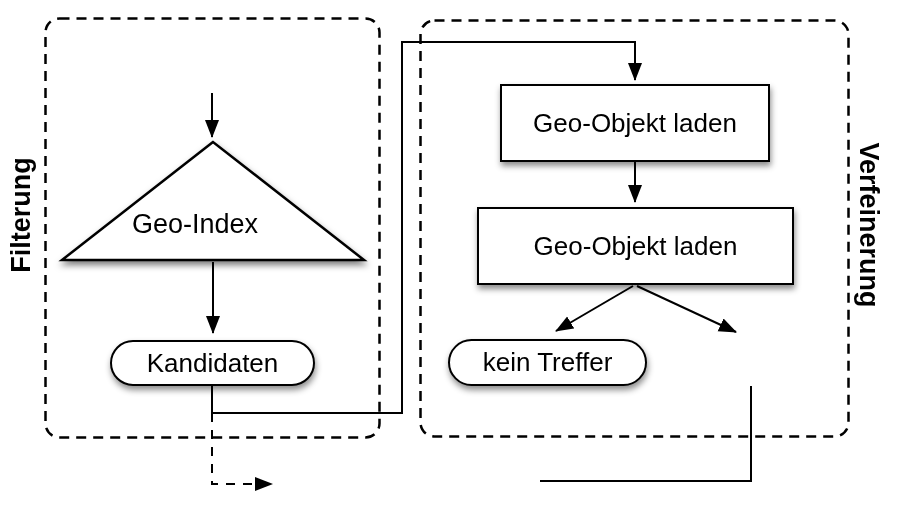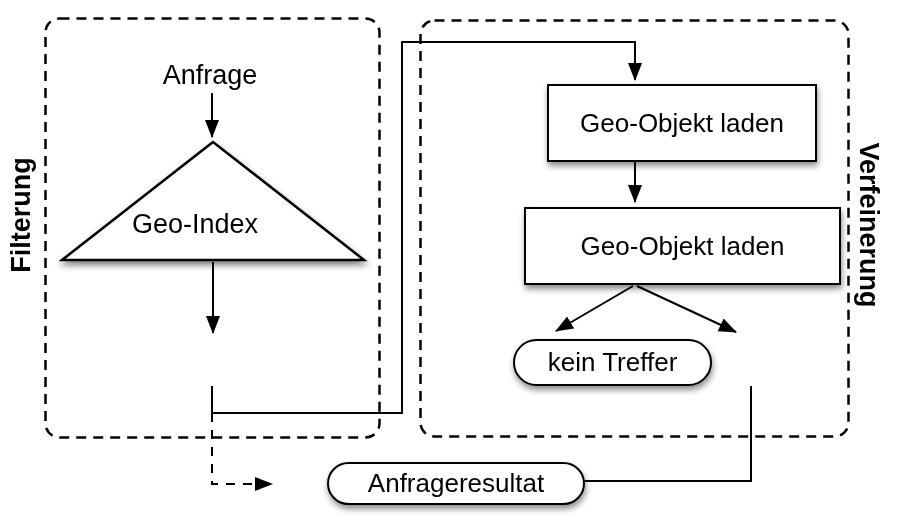--- a/index.html
+++ b/index.html
@@ -29,21 +29,20 @@
     position: absolute;
     display: flex;
     align-items: center;
     justify-content: center;
     background: #ffffff;
     border: 2.5px solid #000;
     font-size: 26px;
     white-space: nowrap;
     box-shadow: 1px 4px 6px rgba(0,0,0,0.45);
     box-sizing: border-box;
-    margin-left: 47px;
   }
   .oval { border-radius: 999px; }
   .vlabel {
     position: absolute;
     font-size: 27px;
     font-weight: bold;
     white-space: nowrap;
   }
   .vlabel.ccw { transform: translate(-50%,-50%) rotate(-90deg); }
   .vlabel.cw  { transform: translate(-50%,-50%) rotate(90deg); }
@@ -74,26 +73,25 @@
     <path d="M635,162 L635,202" fill="none" stroke="#000" stroke-width="2" marker-end="url(#arrow)"></path>
     <path d="M633,286 L556,331" fill="none" stroke="#000" stroke-width="2" marker-end="url(#arrow)"></path>
     <path d="M637,286 L736,332" fill="none" stroke="#000" stroke-width="2" marker-end="url(#arrow)"></path>
     <path d="M751,386 L751,481 L540,481" fill="none" stroke="#000" stroke-width="2"></path>
     <path d="M212,413 L212,484 L272,484" fill="none" stroke="#000" stroke-width="2" stroke-dasharray="9 8" marker-end="url(#arrow)"></path>
   </svg>
 
   <div class="vlabel ccw" style="left:21px; top:215px;">Filterung</div>
   <div class="vlabel cw" style="left:868px; top:225px;">Verfeinerung</div>
 
-  <div class="txt" style="left:120px; top:59px; width:180px; height:32px;">Anfrage</div>
   <div class="txt" style="left:105px; top:208px; width:180px; height:32px;">Geo-Index</div>
 
+  <div class="node oval" style="left:110px; top:340px; width:205px; height:46px;">Kandidaten</div>
 
   <div class="node" style="left:500px; top:84px; width:270px; height:78px;">Geo-Objekt laden</div>
 
   <div class="node" style="left:477px; top:207px; width:317px; height:78px;">Geo-Objekt laden</div>
 
-  <div class="node oval" style="left:466px; top:339px; width:199px; height:47px;">kein Treffer</div>
+  <div class="node oval" style="left:448px; top:339px; width:199px; height:47px;">kein Treffer</div>
 
 
-  <div class="node oval" style="left:280px; top:462px; width:258px; height:43px;">Anfrageresultat</div>
 
 </div>
 
 </body></html>

